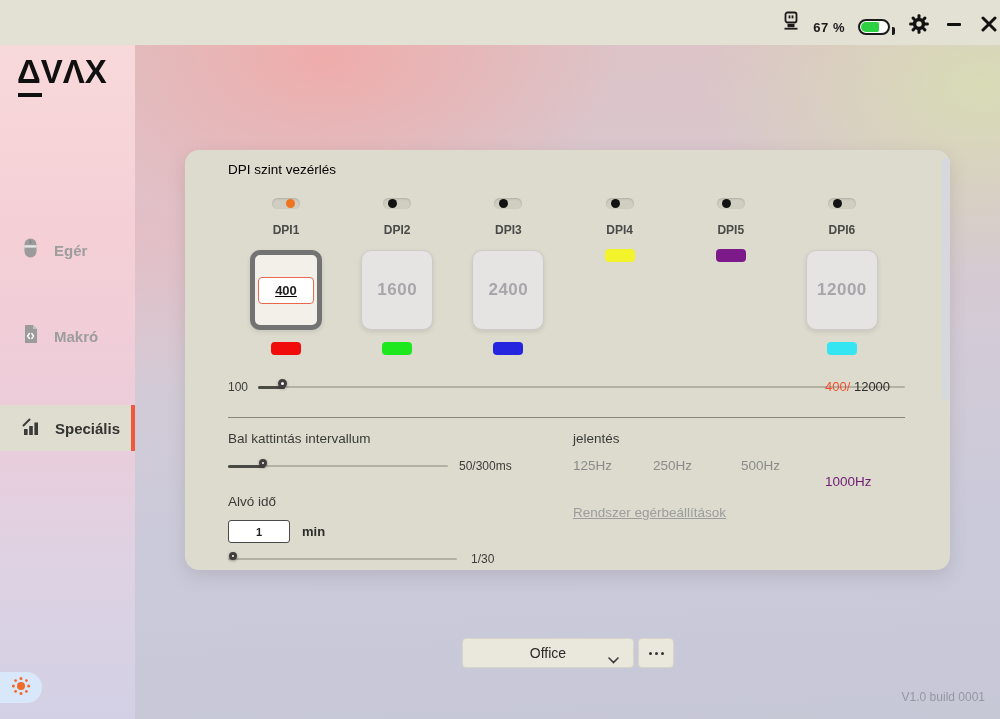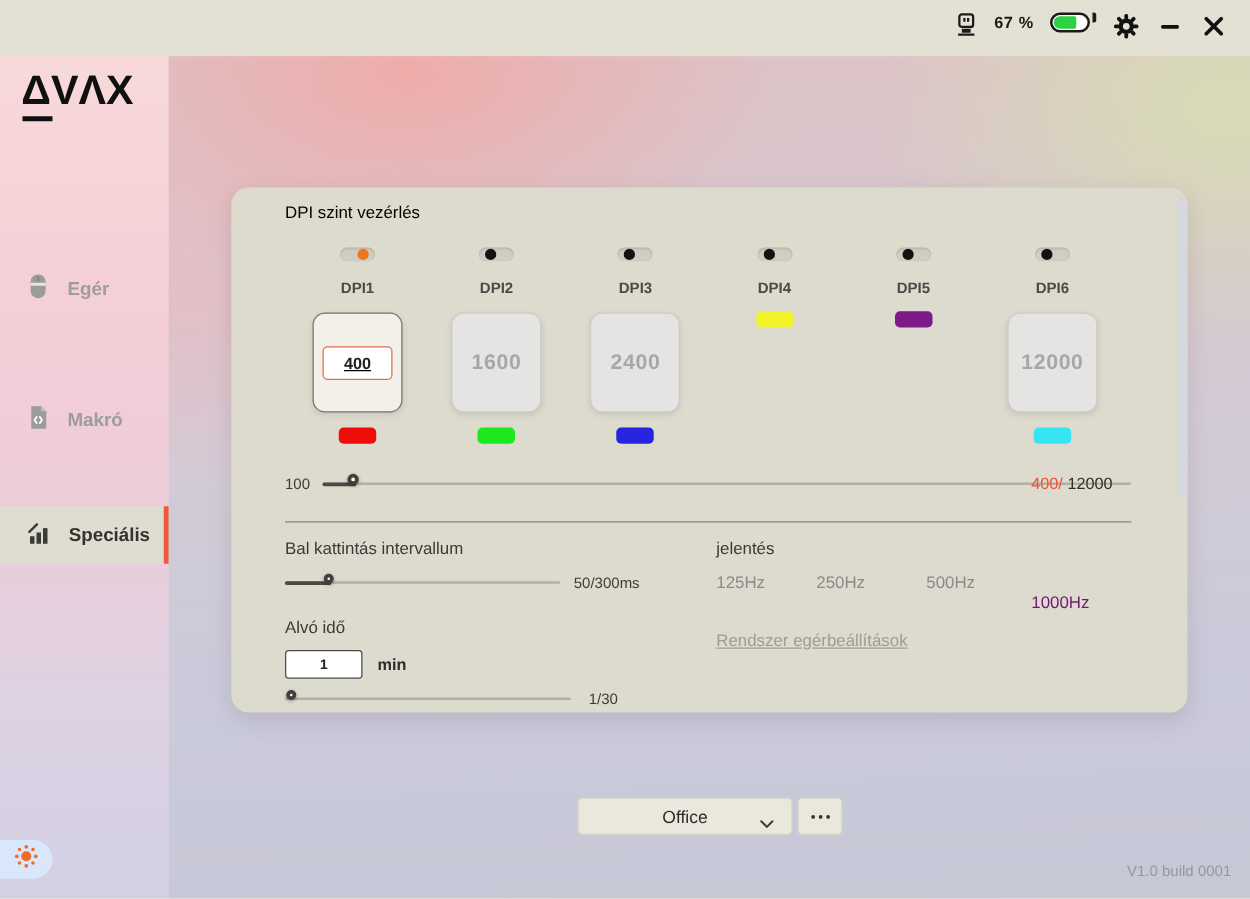--- a/index.html
+++ b/index.html
@@ -2,21 +2,21 @@
 <html><head>
 <meta charset="utf-8">
 <style>
   * { margin:0; padding:0; box-sizing:border-box; }
   html,body { width:1000px; height:719px; overflow:hidden; }
   body { font-family:"Liberation Sans","DejaVu Sans",sans-serif; }
   .window { position:relative; width:1000px; height:719px; background:#e3e0d4; overflow:hidden; }
 
   
   .titlebar { position:absolute; top:0; left:0; width:1000px; height:45px; background:#e3e0d4; display:flex; align-items:center; justify-content:flex-end; }
-  .tray { display:flex; align-items:flex-start; gap:13px; padding-right:18px; }
+  .tray { display:flex; align-items:flex-end; gap:13px; }
   .battery-pct { font-size:13px; font-weight:bold; color:#1a1a1a; letter-spacing:.5px; }
   .battery { position:relative; width:32px; height:16px; border:2px solid #1a1a1a; border-radius:8px; background:#fdfdfb; overflow:hidden; }
   .battery-fill { position:absolute; left:1px; top:1px; bottom:1px; border-radius:6px 2px 2px 6px; background:#2ed141; }
   .battery-nub { width:3px; height:8px; background:#1a1a1a; border-radius:0 2px 2px 0; margin-left:-11px; }
   .tb-btn { display:flex; align-items:center; justify-content:center; width:22px; height:22px; cursor:pointer; }
 
   
   .sidebar { position:absolute; top:45px; left:0; width:135px; height:674px;
     background:linear-gradient(to bottom,#f8d9da 0%,#f4cfd6 30%,#ecccda 55%,#ddd2e3 78%,#d3d0e5 100%); }
   .logo-wrap { position:absolute; top:8px; left:17px; }
@@ -45,21 +45,21 @@
   
   .dpi-grid { position:absolute; left:60px; top:48px; width:638px; display:flex; justify-content:space-between; }
   .dpi-col { width:82px; display:flex; flex-direction:column; align-items:center; }
   .toggle { position:relative; width:28px; height:11px; border-radius:6px; background:#cfcec1; box-shadow:inset 0 1px 2px rgba(0,0,0,.15); cursor:pointer; }
   .toggle .dot { position:absolute; top:1px; width:9px; height:9px; border-radius:50%; }
   .toggle.off .dot { left:5px; background:#121212; }
   .toggle.on  .dot { left:14px; background:#ef7420; }
   .dpi-label { margin-top:14px; font-size:12px; font-weight:bold; color:#4a4a48; }
   .dpi-card { margin-top:13px; width:72px; height:80px; border-radius:10px; background:#e5e4e3; border:1px solid #cccbc9;
     box-shadow:0 2px 5px rgba(0,0,0,.10); display:flex; align-items:center; justify-content:center; cursor:pointer; }
-  .dpi-card.active { background:#f2f0e8; border:1px solid #737373;text-decoration:underline; }
+  .dpi-card.active { background:#f2f0e8; border:5px solid #737373;text-decoration:underline; }
   .dpi-value { font-size:17px; font-weight:bold; color:#a7a7ab; letter-spacing:.5px; }
   .dpi-input { width:56px; height:27px; border:1px solid #e8694d; border-radius:4px; background:#ffffff; text-align:center;
     font-family:inherit; font-size:13px; font-weight:bold; color:#1e1e1e; outline:none; }
   .swatch { margin-top:12px; width:30px; height:13px; border-radius:4px; }
 
   
   .track { position:absolute; height:2px; background:#b2b1a4; border-radius:1px; cursor:pointer; }
   .track-fill { position:absolute; height:3px; background:#4a4a45; border-radius:2px; }
   .knob { position:absolute; background:#ffffff; border:3px solid #413f3d; border-radius:50%; box-shadow:0 1px 3px rgba(0,0,0,.35); cursor:pointer; }
   .s-label { font-size:12px; color:#3c3c3a; }
@@ -139,21 +139,21 @@
       </span>
     </div>
   </div>
 
   <div class="sidebar">
     <div class="logo-wrap">
       <span class="logo-text">ΔVΛX</span>
       <span class="logo-underline"></span>
     </div>
 
-    <div class="nav-item" style="top:163px">
+    <div class="nav-item" style="top:182px">
       <span>
         <svg width="19" height="22" viewBox="0 0 19 22">
           <rect x="3.5" y="1.5" width="12" height="19" rx="6" fill="#9b9b9b"></rect>
           <rect x="3.5" y="8.2" width="12" height="2.4" fill="#ffffff" fill-opacity="0.75"></rect>
           <rect x="8.6" y="3" width="1.8" height="4" rx="0.9" fill="#858585"></rect>
         </svg>
       </span>
       <span class="nav-label">Egér</span>
     </div>
 

